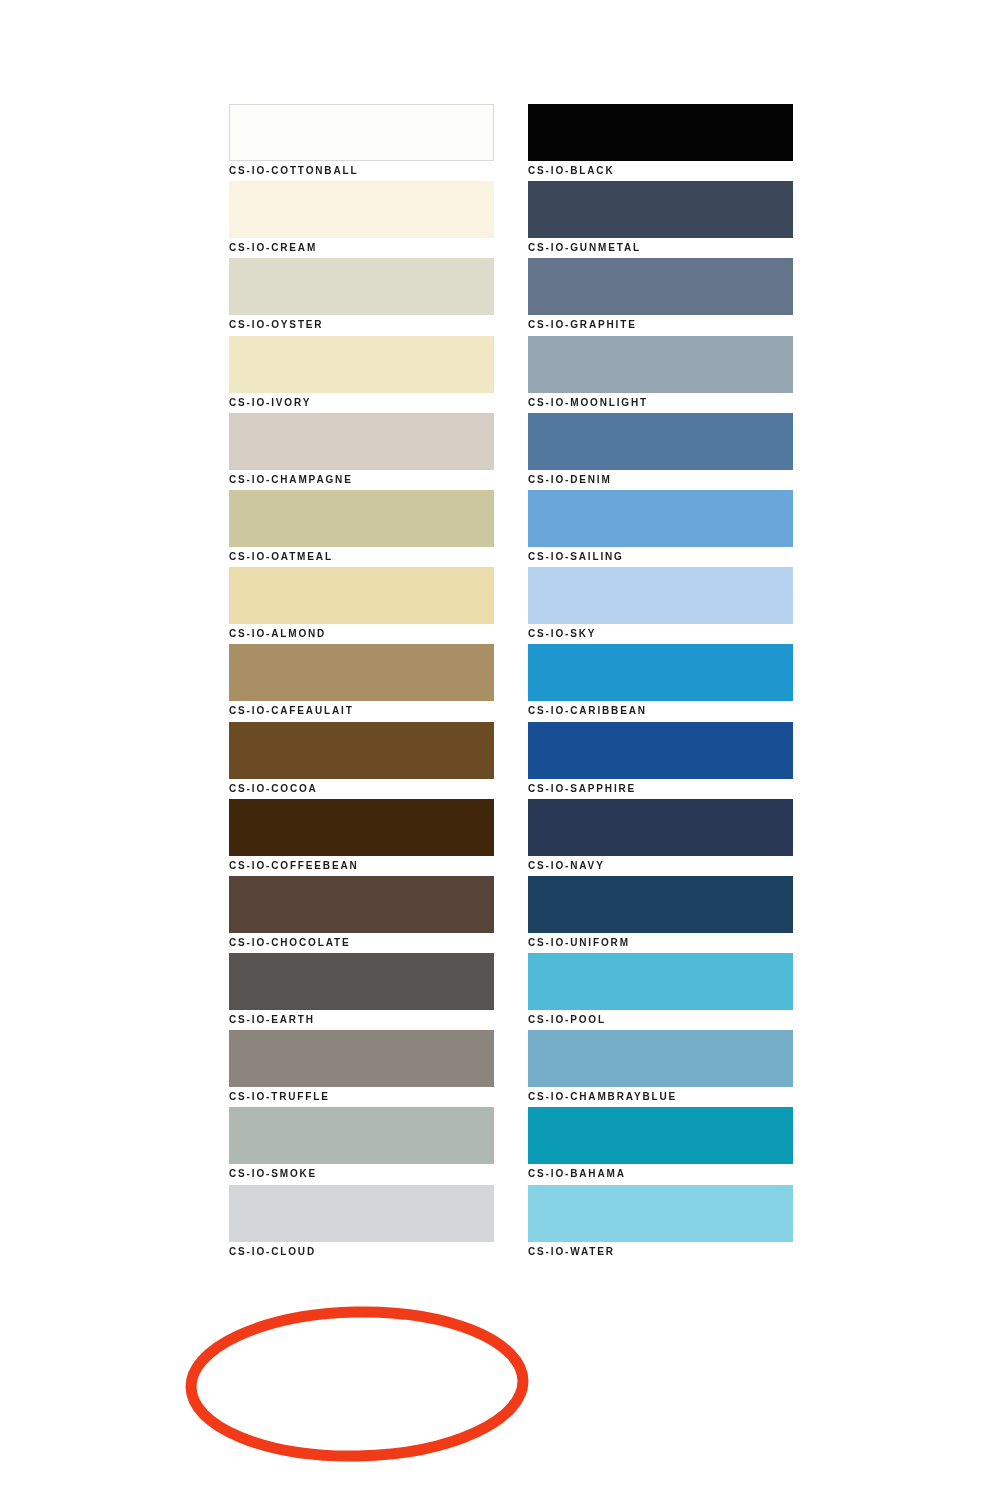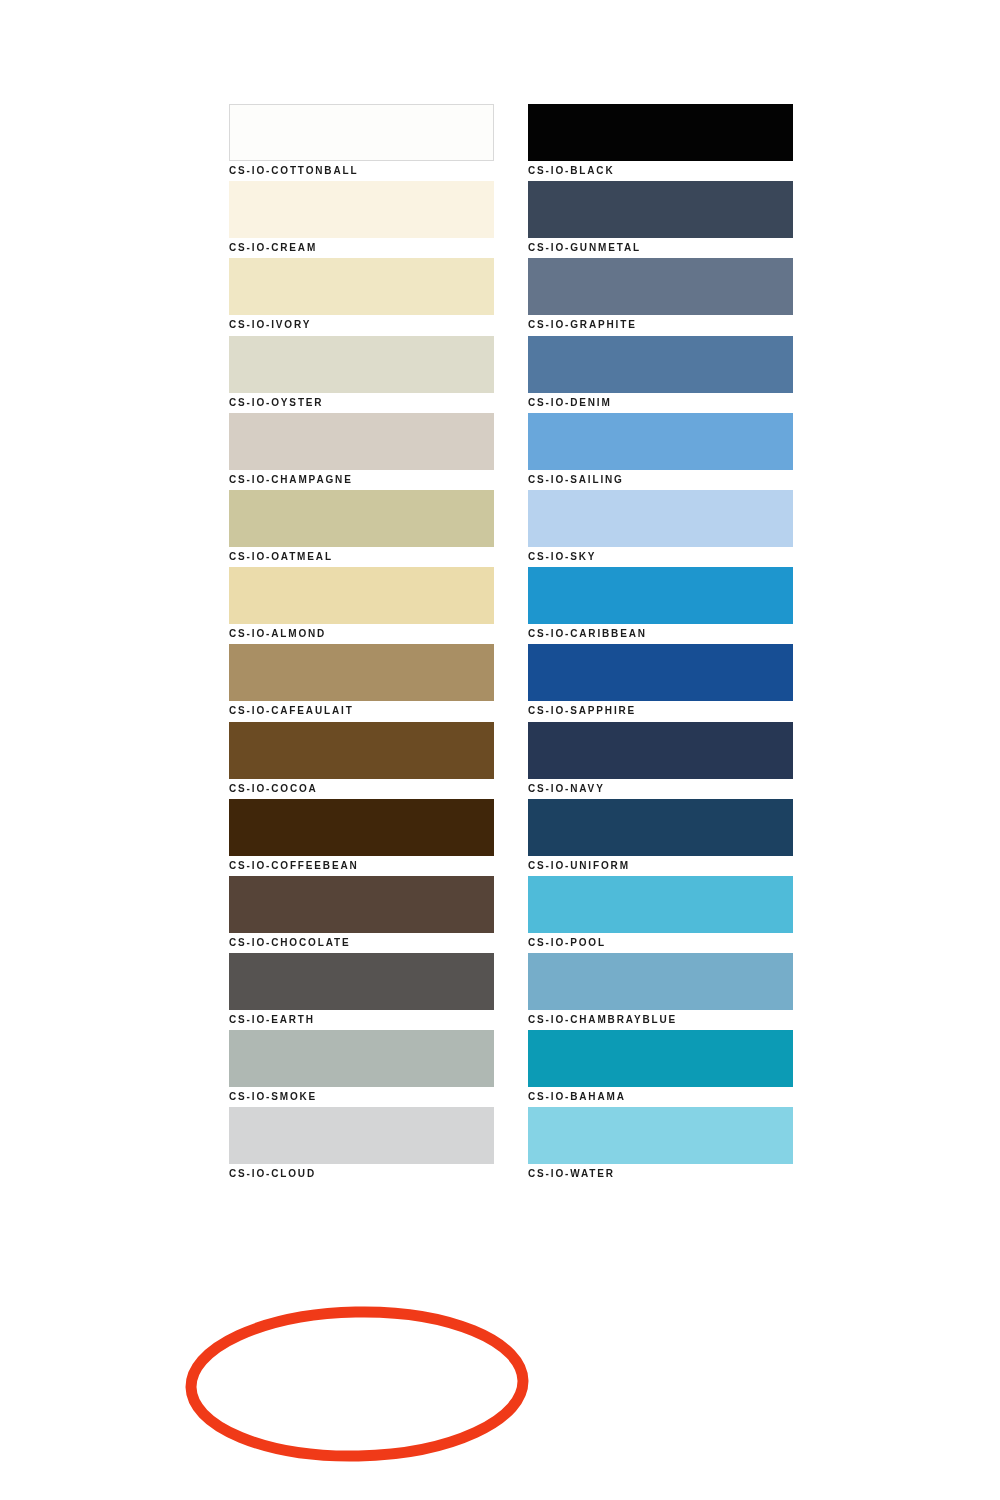--- a/index.html
+++ b/index.html
@@ -78,28 +78,28 @@
   <div class="swatch-column" id="column-left">
       <div class="swatch-entry">
         <div class="swatch-chip has-outline" style="background-color: rgb(253, 253, 251);"></div>
         <div class="swatch-label">CS-IO-COTTONBALL</div>
       </div>
       <div class="swatch-entry">
         <div class="swatch-chip" style="background-color: rgb(250, 243, 226);"></div>
         <div class="swatch-label">CS-IO-CREAM</div>
       </div>
       <div class="swatch-entry">
+        <div class="swatch-chip" style="background-color: rgb(221, 220, 203);"></div>
+        <div class="swatch-label">CS-IO-OYSTER</div>
+      </div>
+      <div class="swatch-entry">
         <div class="swatch-chip" style="background-color: rgb(240, 231, 196);"></div>
         <div class="swatch-label">CS-IO-IVORY</div>
       </div>
       <div class="swatch-entry">
-        <div class="swatch-chip" style="background-color: rgb(221, 220, 203);"></div>
-        <div class="swatch-label">CS-IO-OYSTER</div>
-      </div>
-      <div class="swatch-entry">
         <div class="swatch-chip" style="background-color: rgb(214, 206, 196);"></div>
         <div class="swatch-label">CS-IO-CHAMPAGNE</div>
       </div>
       <div class="swatch-entry">
         <div class="swatch-chip" style="background-color: rgb(204, 199, 158);"></div>
         <div class="swatch-label">CS-IO-OATMEAL</div>
       </div>
       <div class="swatch-entry">
         <div class="swatch-chip" style="background-color: rgb(235, 220, 171);"></div>
         <div class="swatch-label">CS-IO-ALMOND</div>
@@ -118,20 +118,24 @@
       </div>
       <div class="swatch-entry">
         <div class="swatch-chip" style="background-color: rgb(86, 68, 56);"></div>
         <div class="swatch-label">CS-IO-CHOCOLATE</div>
       </div>
       <div class="swatch-entry">
         <div class="swatch-chip" style="background-color: rgb(86, 83, 81);"></div>
         <div class="swatch-label">CS-IO-EARTH</div>
       </div>
       <div class="swatch-entry">
+        <div class="swatch-chip" style="background-color: rgb(139, 133, 125);"></div>
+        <div class="swatch-label">CS-IO-TRUFFLE</div>
+      </div>
+      <div class="swatch-entry">
         <div class="swatch-chip" style="background-color: rgb(175, 184, 179);"></div>
         <div class="swatch-label">CS-IO-SMOKE</div>
       </div>
       <div class="swatch-entry">
         <div class="swatch-chip" style="background-color: rgb(212, 213, 214);"></div>
         <div class="swatch-label">CS-IO-CLOUD</div>
       </div>
     </div>
 
   <div class="swatch-column" id="column-right">
@@ -139,20 +143,24 @@
         <div class="swatch-chip" style="background-color: rgb(3, 3, 3);"></div>
         <div class="swatch-label">CS-IO-BLACK</div>
       </div>
       <div class="swatch-entry">
         <div class="swatch-chip" style="background-color: rgb(58, 71, 89);"></div>
         <div class="swatch-label">CS-IO-GUNMETAL</div>
       </div>
       <div class="swatch-entry">
         <div class="swatch-chip" style="background-color: rgb(100, 116, 138);"></div>
         <div class="swatch-label">CS-IO-GRAPHITE</div>
+      </div>
+      <div class="swatch-entry">
+        <div class="swatch-chip" style="background-color: rgb(150, 165, 178);"></div>
+        <div class="swatch-label">CS-IO-MOONLIGHT</div>
       </div>
       <div class="swatch-entry">
         <div class="swatch-chip" style="background-color: rgb(82, 120, 160);"></div>
         <div class="swatch-label">CS-IO-DENIM</div>
       </div>
       <div class="swatch-entry">
         <div class="swatch-chip" style="background-color: rgb(105, 167, 219);"></div>
         <div class="swatch-label">CS-IO-SAILING</div>
       </div>
       <div class="swatch-entry">

